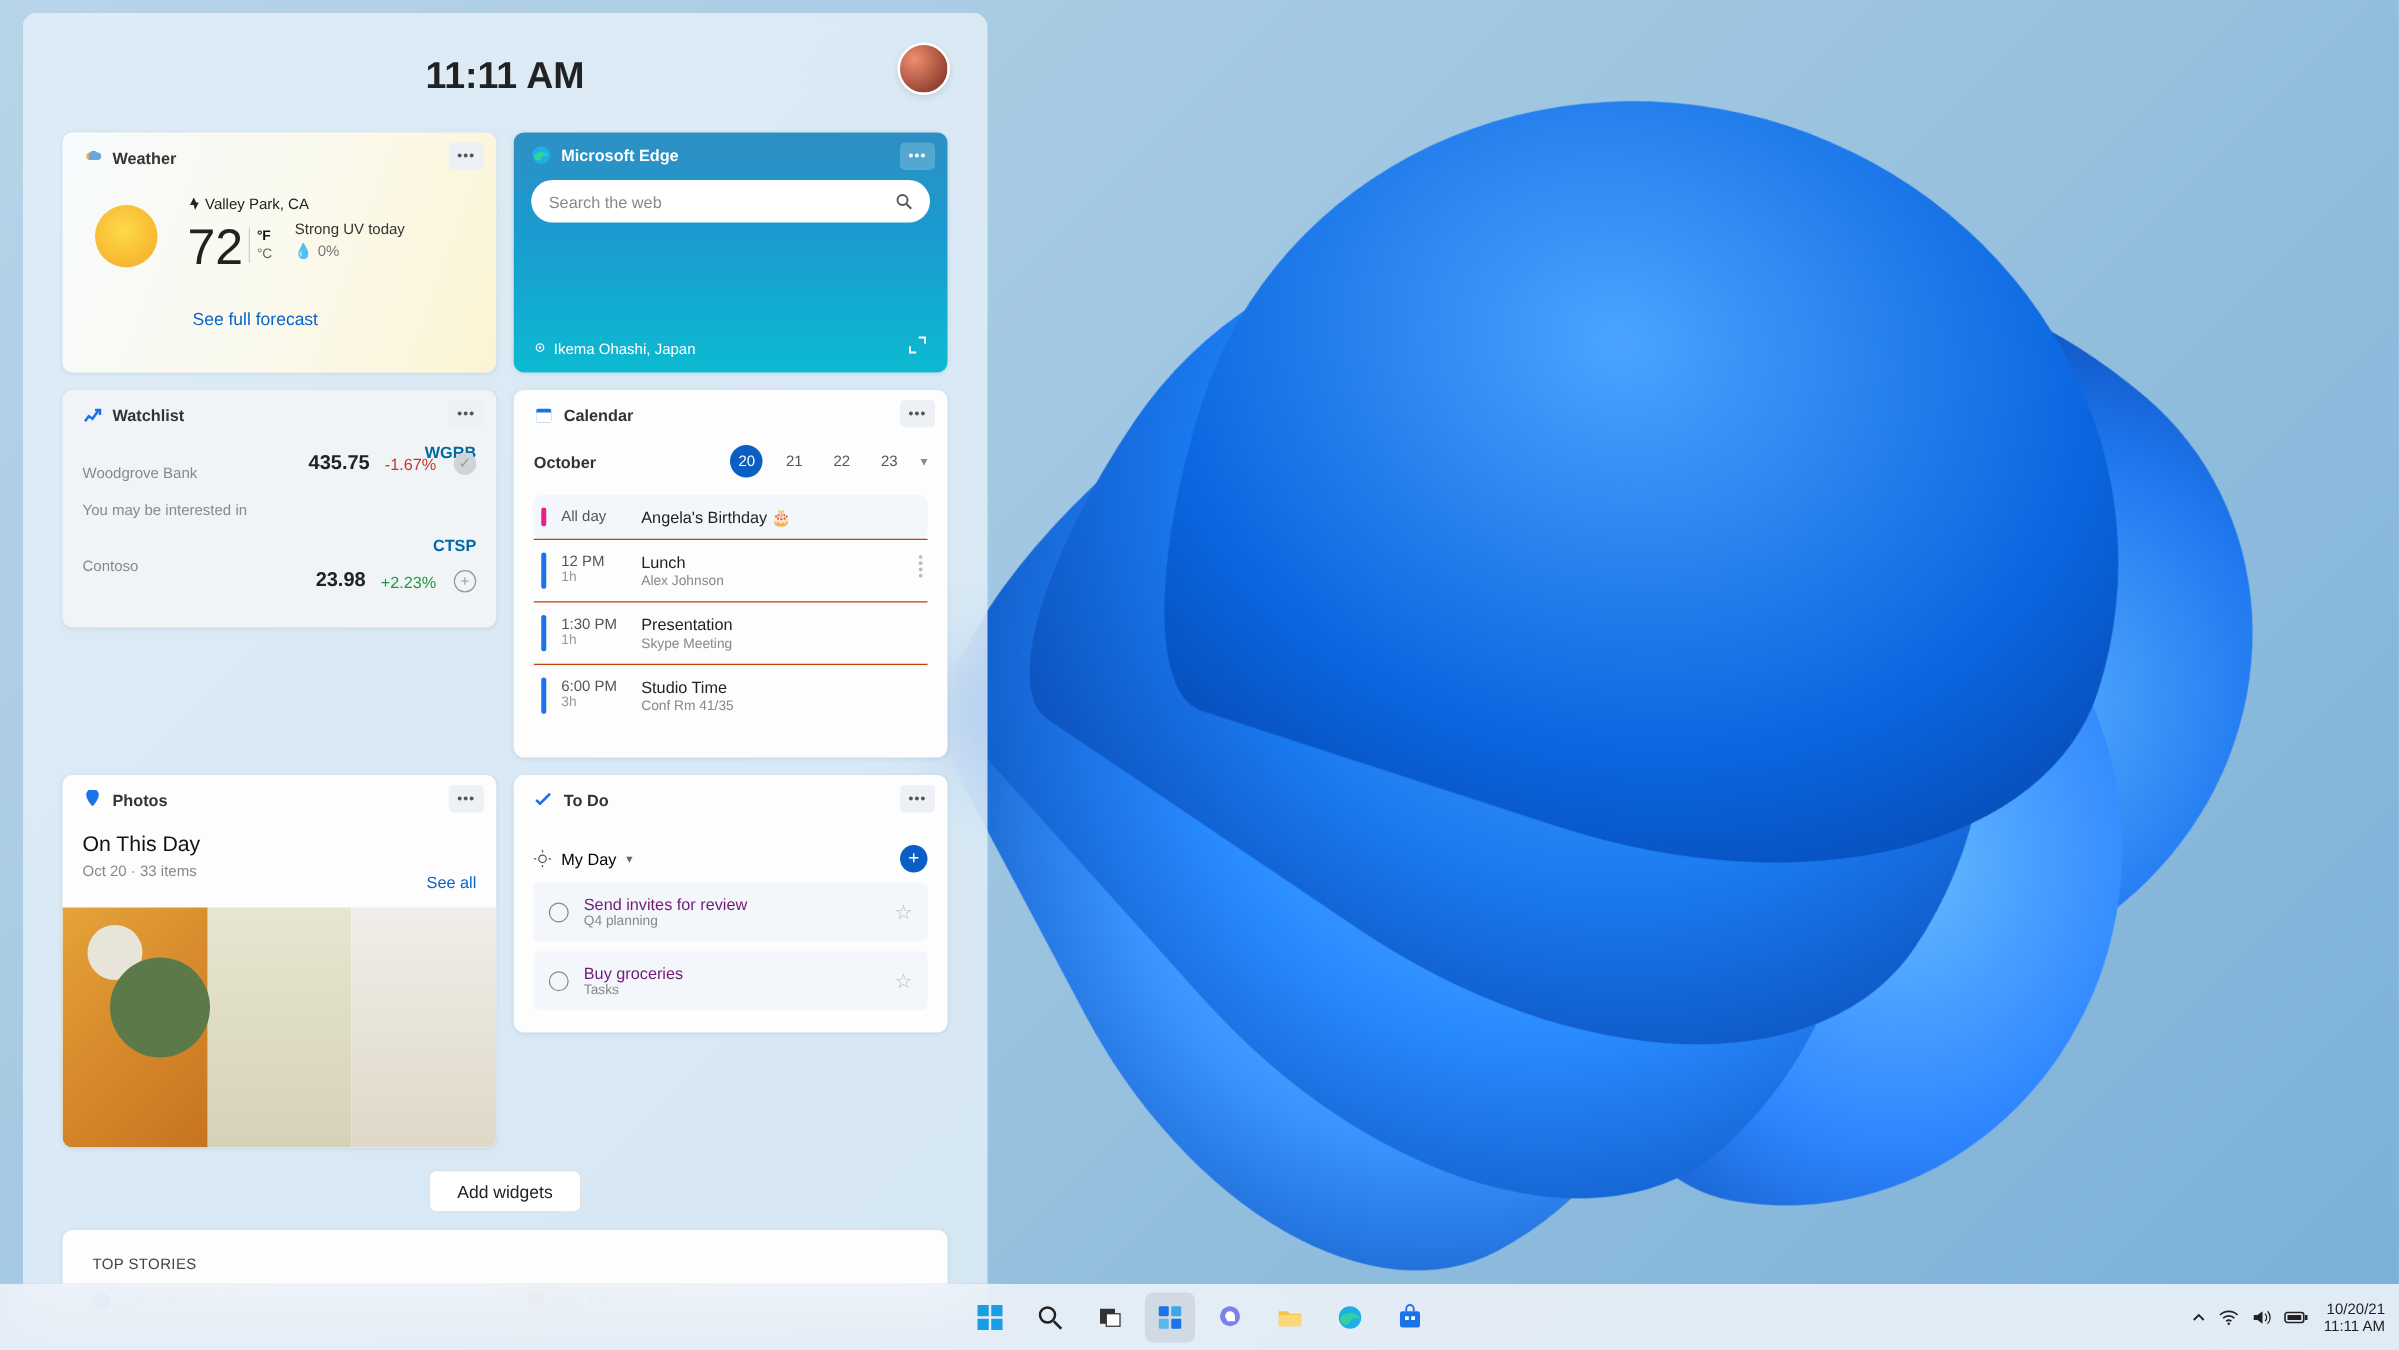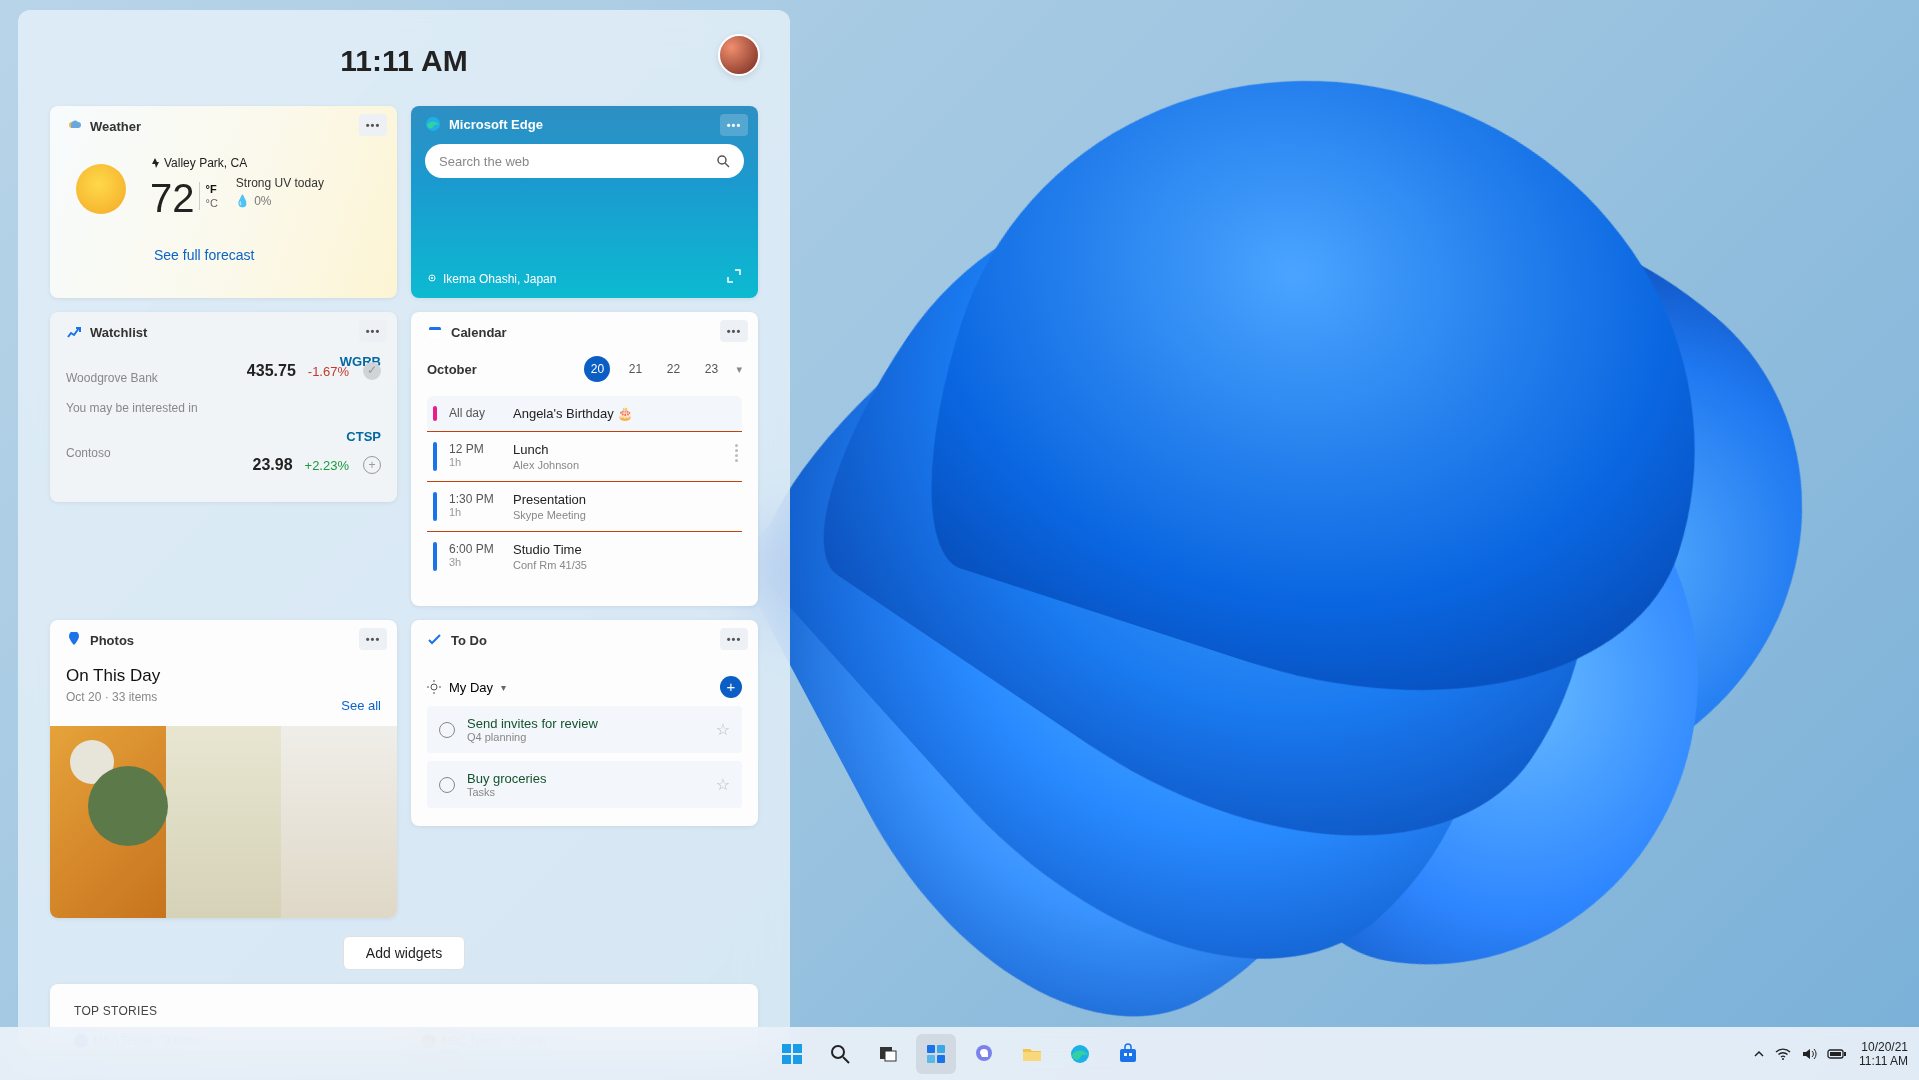--- a/index.html
+++ b/index.html
@@ -94,21 +94,21 @@
 .ph2 { background: linear-gradient(180deg, #e8e6d1 0%, #d6d2b8 100%); }
 .ph3 { background: linear-gradient(180deg, #f0eee9 0%, #dfd8c7 100%); }
 
 
 .todo-card { height: 206px; }
 .myday-row { display: flex; align-items: center; gap: 8px; margin-top: 28px; font-size: 13px; }
 .myday-row .chev { font-size: 10px; color: #666; }
 .plus-btn { margin-left: auto; width: 22px; height: 22px; border-radius: 50%; background: #0a5ec4; color: #fff; text-align: center; line-height: 22px; font-size: 15px; cursor: pointer; }
 .task { background: #f3f6fa; border-radius: 4px; margin-top: 8px; padding: 10px 12px; display: flex; align-items: center; gap: 12px; }
 .task-circle { width: 16px; height: 16px; border-radius: 50%; border: 1.5px solid #888; cursor: pointer; }
-.task-title { font-size: 13px; color: #14532d; }
+.task-title { font-size: 13px; color: #701a75; }
 .task-sub { font-size: 11px; color: #888; }
 .task-star { margin-left: auto; color: #bbb; cursor: pointer; }
 
 .add-widgets { display: block; margin: 18px auto 14px; background: #fff; border: 1px solid #e0e0e0; border-radius: 6px; padding: 8px 22px; font-size: 14px; color: #222; cursor: pointer; }
 
 
 .stories-card { grid-column: 1 / -1; padding: 20px 24px 0; height: 150px; }
 .stories-title { font-size: 12px; font-weight: 400; color: #444; letter-spacing: 0.3px; }
 .stories-row { display: flex; gap: 36px; margin-top: 16px; }
 .story { flex: 1; }

